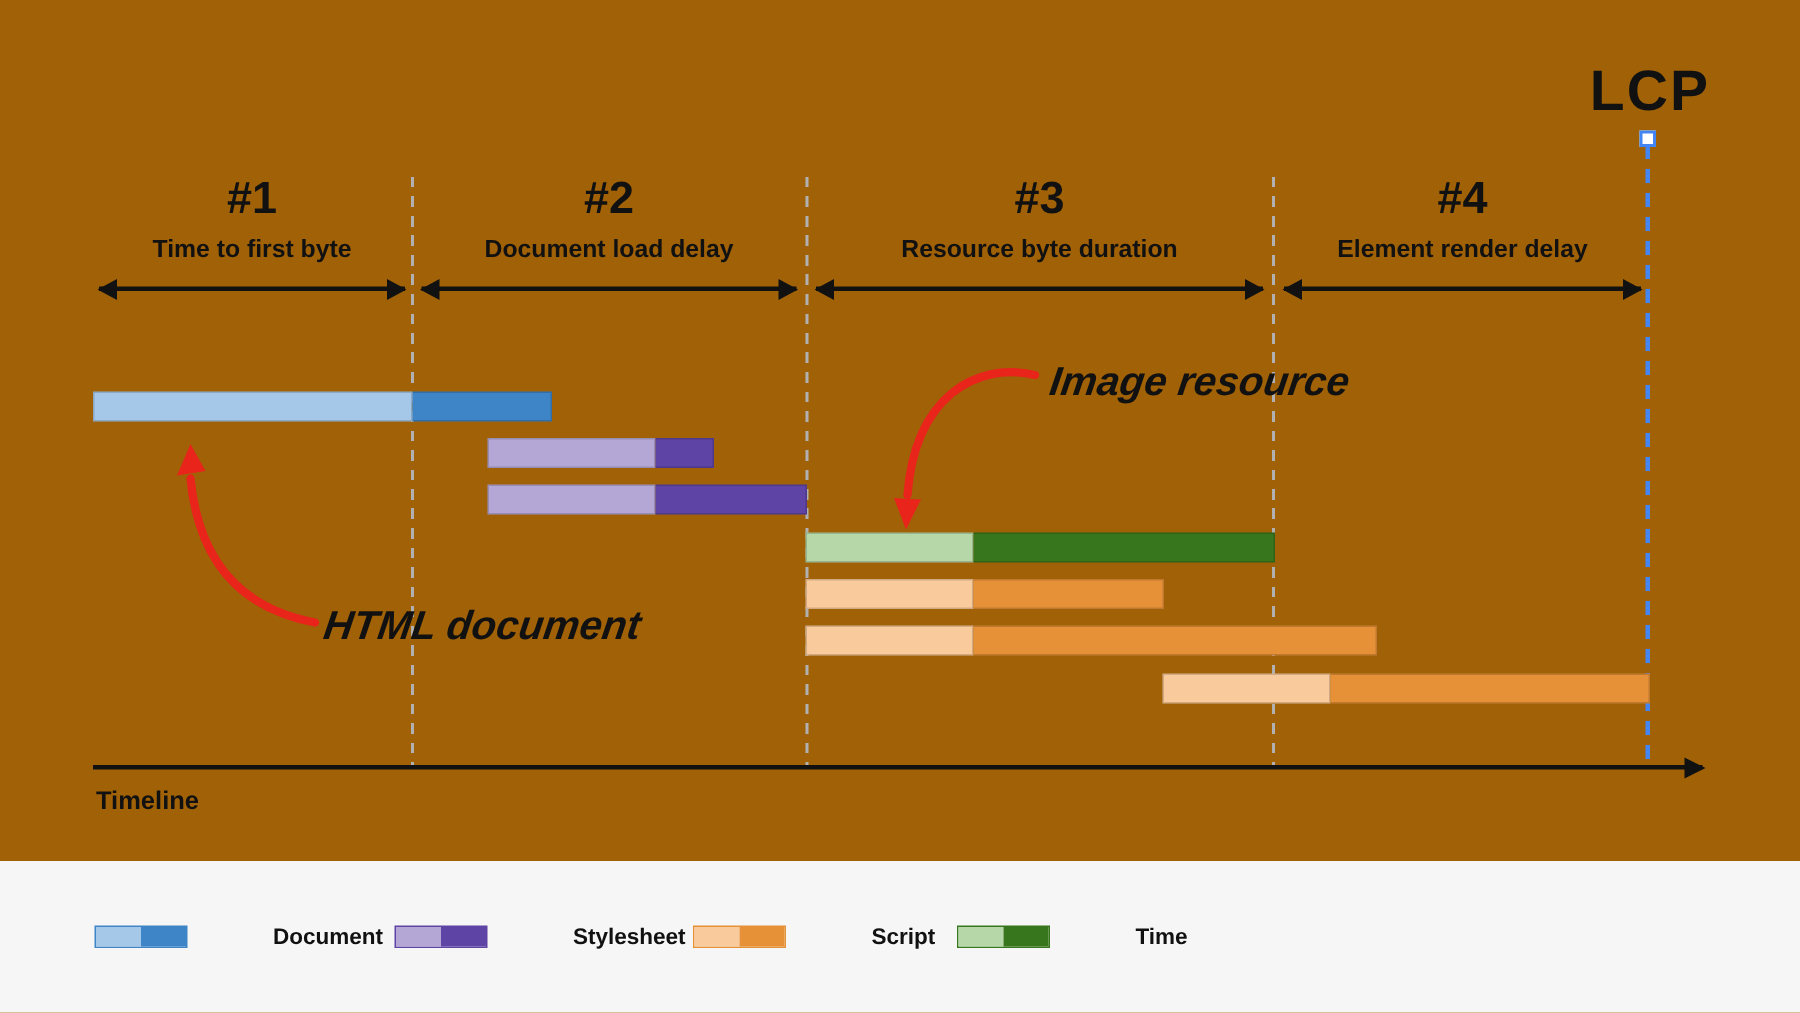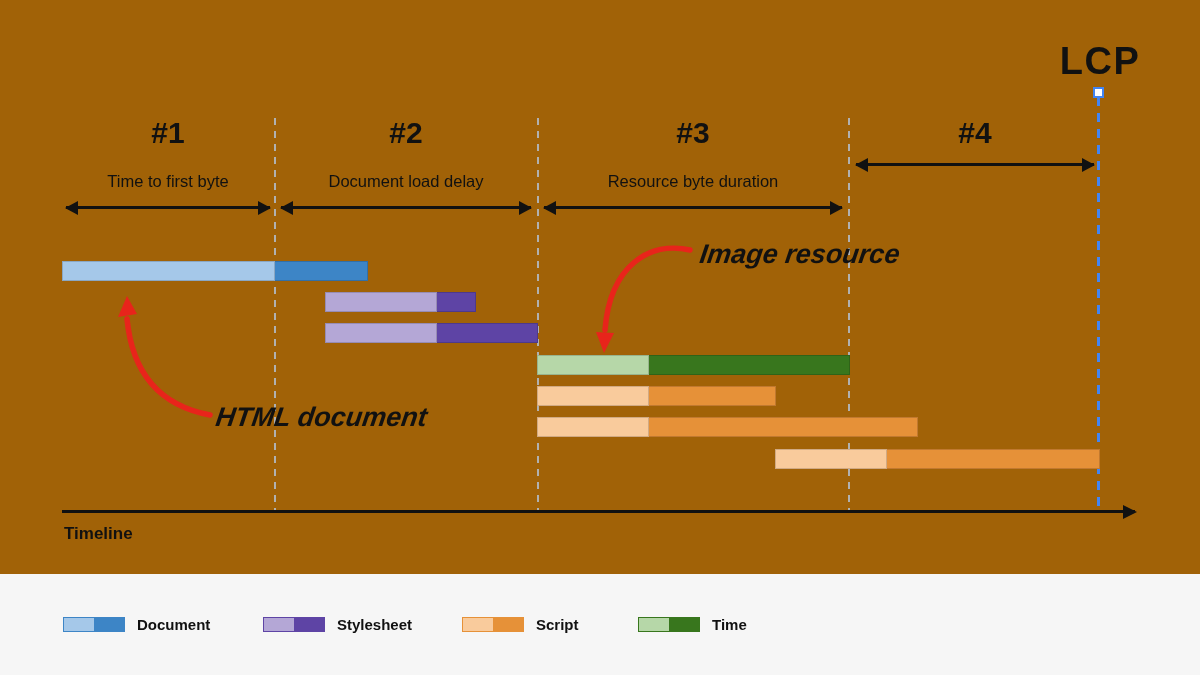--- a/index.html
+++ b/index.html
@@ -21,21 +21,21 @@
   .lcp-line {
     position:absolute; left:1097px; top:97px; height:415px; width:3px;
     background:repeating-linear-gradient(to bottom,#4285f4 0 9px,transparent 9px 16px);
   }
   .lcp-marker { position:absolute; left:1093px; top:87px; width:7px; height:7px; background:#fff; border:2.5px solid #4285f4; }
   .lcp-title { position:absolute; left:1055px; top:40px; width:90px; text-align:center; font-size:38px; font-weight:700; letter-spacing:1.5px; }
 
   
   .phase { position:absolute; top:118px; text-align:center; }
   .phase .num { font-size:30px; font-weight:700; line-height:1; }
-  .phase .sub { font-size:16.5px; font-weight:400; margin-top:24px; }
+  .phase .sub { font-size:16.5px; font-weight:700; margin-top:9px; }
   .phase .arrow { position:relative; height:3px; background:#111; margin-top:15px; }
   .phase .arrow::before {
     content:""; position:absolute; left:-1px; top:-5.5px; width:0; height:0;
     border-right:13px solid #111; border-top:7px solid transparent; border-bottom:7px solid transparent;
   }
   .phase .arrow::after {
     content:""; position:absolute; right:-1px; top:-5.5px; width:0; height:0;
     border-left:13px solid #111; border-top:7px solid transparent; border-bottom:7px solid transparent;
   }
   .p1{left:66px;  width:204px}
@@ -56,21 +56,21 @@
   }
   .timeline-label { position:absolute; left:64px; top:524px; font-size:17px; font-weight:700;text-align:center; }
 
   
   .anno { position:absolute; font-style:italic; font-weight:700; transform:skewX(-8deg); white-space:nowrap; }
   .anno-html  { left:216px; top:402px; font-size:27px; }
   .anno-image { left:700px; top:239px; font-size:27px; }
   .anno-arrow { position:absolute; overflow:visible; }
 
   
-  .legend-item { position:absolute; top:616px; display:flex; align-items:center; }
+  .legend-item { position:absolute; top:616px; display:flex; align-items:center;gap:45px; }
   .li1{left:63px}.li2{left:263px}.li3{left:462px}.li4{left:638px}
   .swatch { display:flex; width:62px; height:15px; box-sizing:border-box; border:1px solid transparent; }
   .swatch span { flex:1; height:100%; }
   .legend-label { margin-left:12px; font-size:15px; font-weight:700; }
 </style>
 </head>
 <body>
 
 <div class="stage">
 
@@ -94,20 +94,21 @@
     <div class="sub">Document load delay</div>
     <div class="arrow"></div>
   </div>
   <div class="phase p3">
     <div class="num">#3</div>
     <div class="sub">Resource byte duration</div>
     <div class="arrow"></div>
   </div>
   <div class="phase p4">
     <div class="num">#4</div>
+    <div class="sub">Element render delay</div>
     <div class="arrow"></div>
   </div>
 
   <div>
       <div class="bar" style="left: 62px; top: 261px;">
         <div class="seg" style="width: 213px; background: rgb(165, 200, 233);"></div>
         <div class="seg" style="width: 93px; background: rgb(61, 133, 198);"></div>
       </div>
       <div class="bar" style="left: 325px; top: 292px;">
         <div class="seg" style="width: 112px; background: rgb(180, 167, 214);"></div>

